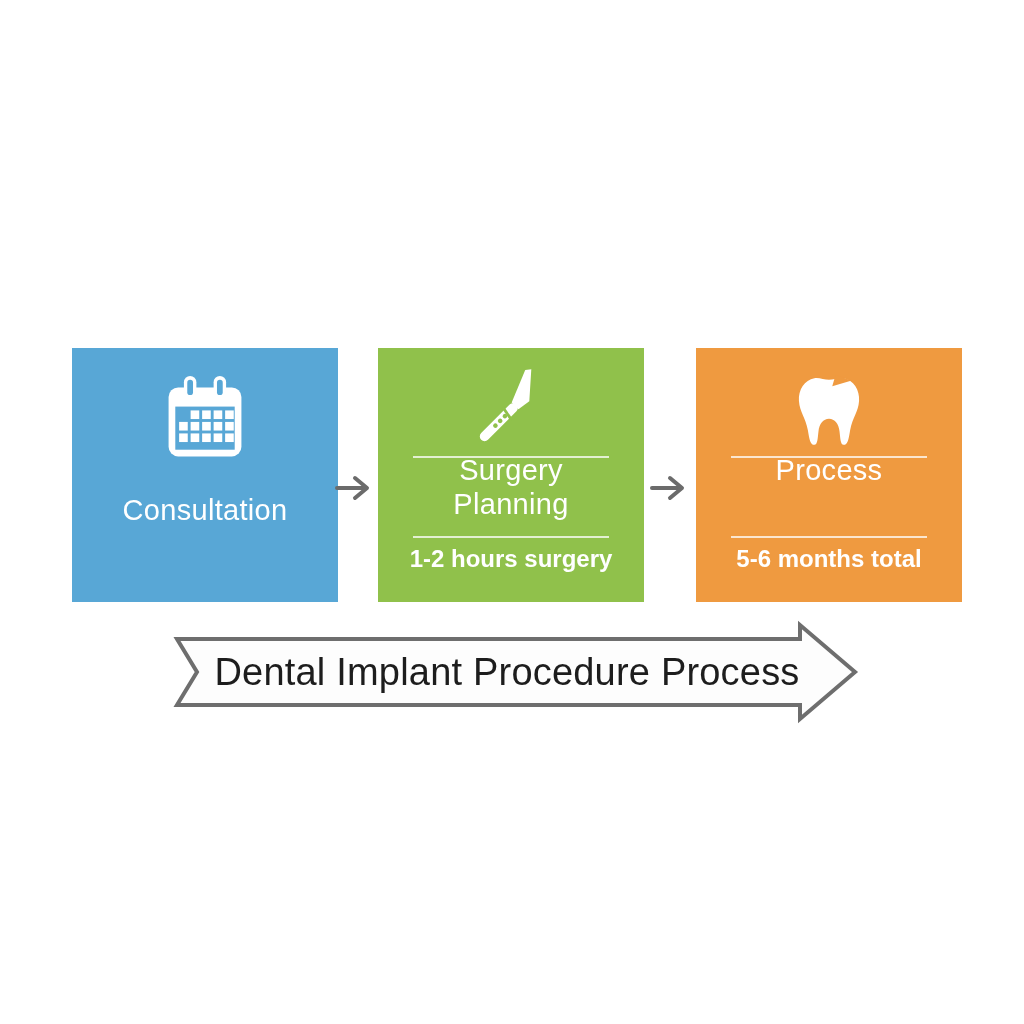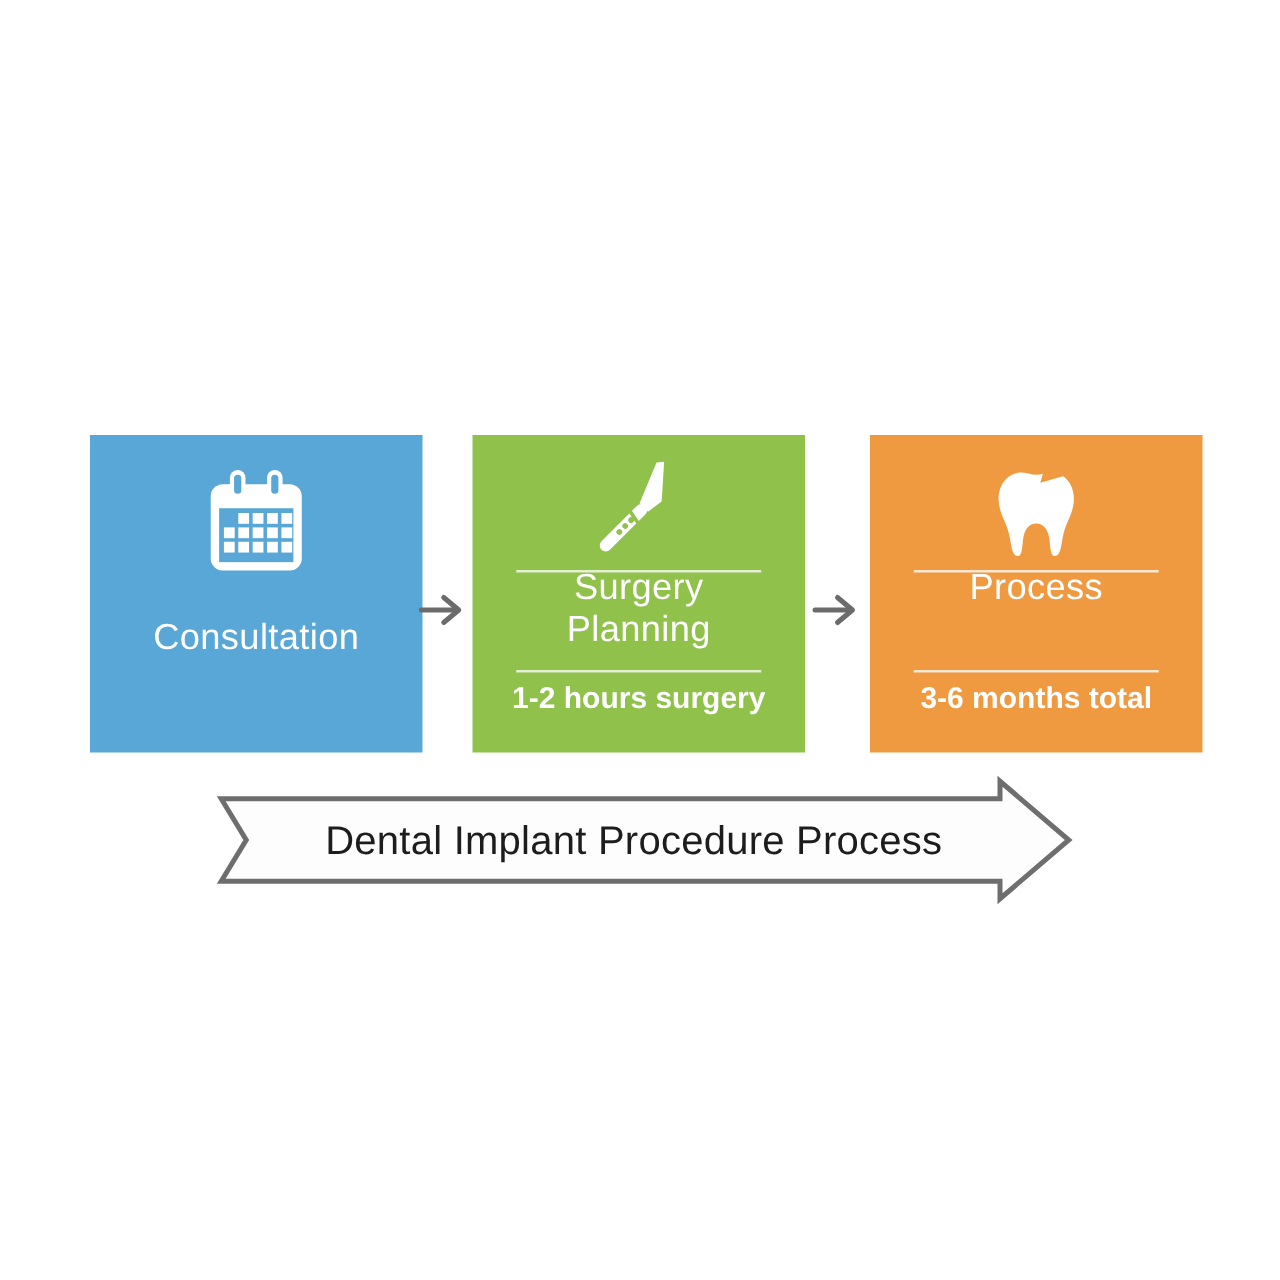--- a/index.html
+++ b/index.html
@@ -46,21 +46,21 @@
   .connector { position:absolute; top:472px; width:38px; height:32px; }
   #connector-1 { left:334px; }
   #connector-2 { left:649px; }
   .connector svg { display:block; stroke:var(--arrow); }
 
   
   .banner-svg { position:absolute; left:163px; top:614px; }
   .banner-shape { fill:var(--banner-fill); stroke:var(--banner-stroke); stroke-width:4; stroke-linejoin:miter; }
   .banner-label {
     position:absolute; left:207px; top:649px; width:600px;
-    text-align:center; font-size:32px; line-height:46px; font-weight:400;
+    text-align:center; font-size:38px; line-height:46px; font-weight:400;
     color:var(--banner-text); letter-spacing:0.2px;
   }
 </style>
 </head>
 <body>
 
 <div class="canvas">
 
   <div class="step" id="step-1" style="--box: #58A7D6;">
     <span class="icon">
@@ -139,21 +139,21 @@
           C77,58 84,52 85,38 C86,24 78,12 66,10 C60,9 54,12 48,12
           C42,12 36,9 30,10 Z"></path>
         <polygon points="56,6 76,13 52,20" fill="var(--box)"></polygon>
       </svg>
     </span>
     <div class="divider d1"></div>
     <div class="step-title">
       <div>Process</div>
     </div>
     <div class="divider d2"></div>
-    <div class="step-subtitle">3-6 months total</div>
+    <div class="step-subtitle">5-6 months total</div>
   </div>
 
   <svg class="banner-svg" width="700" height="110" viewBox="0 0 700 110" style="--banner-fill: #FDFDFD;">
     <polygon class="banner-shape" points="14,25 637,25 637,11 692,58 637,105 637,91 14,91 34,58" style="stroke: rgb(110, 110, 110);"></polygon>
   </svg>
   <div class="banner-label" style="--banner-text: #1D1D1D;">Dental Implant Procedure Process</div>
 
 </div>
 
 </body></html>

